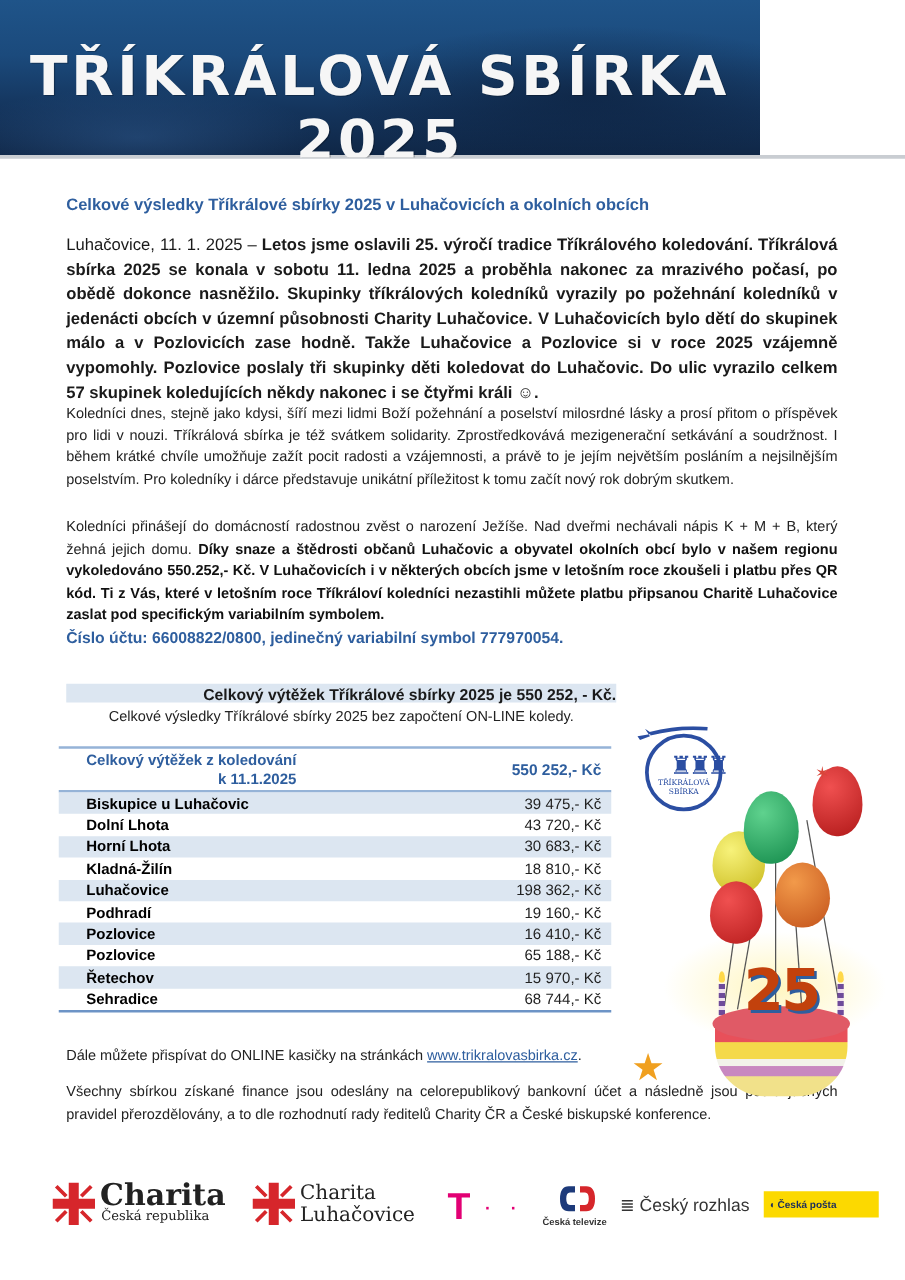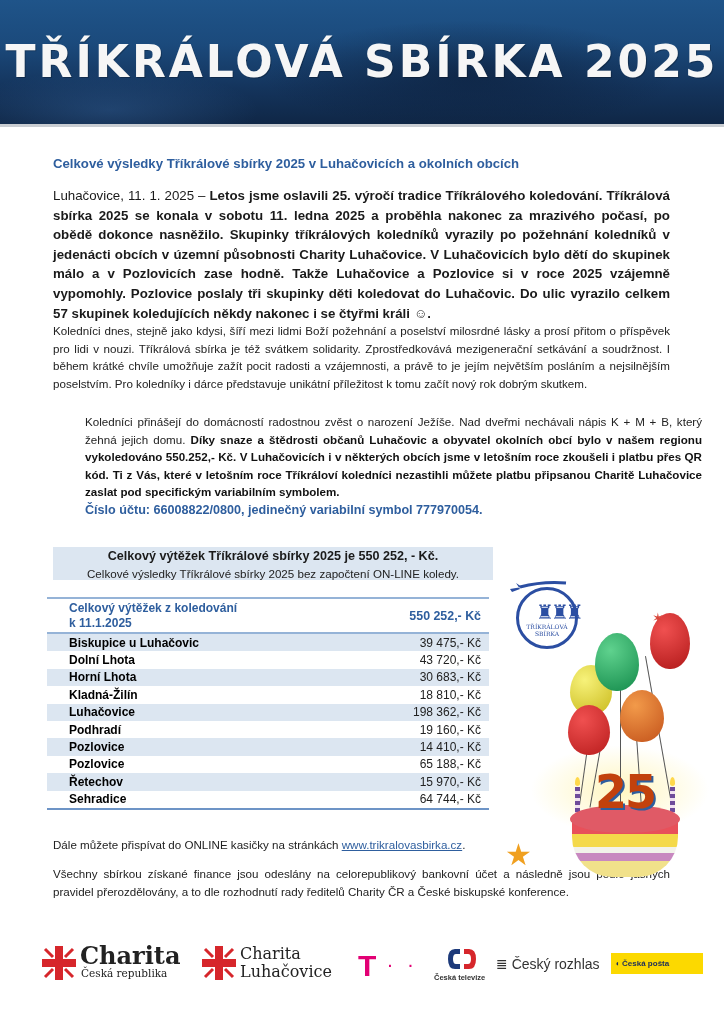--- a/index.html
+++ b/index.html
@@ -1,45 +1,45 @@
 <!DOCTYPE html>
 <html><head>
 <meta charset="utf-8">
 <style>
   html, body { margin: 0; padding: 0; background: #ffffff; }
   body { width: 724px; height: 1024px; position: relative; overflow: hidden;
          font-family: "Liberation Sans", "DejaVu Sans", sans-serif; color: #1a1a1a; }
 
-  .banner { position: absolute; left: 0; top: 0; width: 724px; height: 126px;
+  .banner { position: absolute; left: 0; top: 0; width: 608px; height: 126px;
     background: linear-gradient(180deg, #1f5489 0%, #1b4a7c 35%, #14345c 70%, #0f2645 100%);
     overflow: hidden; }
   .banner::before { content: ""; position: absolute; left: 260px; top: 20px; width: 420px; height: 110px;
     background: radial-gradient(ellipse at center, rgba(10,25,50,0.55) 0%, rgba(10,25,50,0) 70%); }
   .banner::after { content: ""; position: absolute; left: -40px; top: 70px; width: 300px; height: 80px;
     background: radial-gradient(ellipse at center, rgba(60,110,170,0.35) 0%, rgba(60,110,170,0) 70%); }
   .banner-title { position: absolute; left: 0; right: 0; top: 36px; text-align: center;
     font-family: "DejaVu Sans", sans-serif; font-size: 44px; font-weight: bold; letter-spacing: 3px;
     color: #f6f6f6; text-shadow: 1px 1px 0 rgba(0,0,0,0.25); z-index: 2; }
   .banner-shadow { position: absolute; left: 0; top: 124px; width: 724px; height: 3px; background: #c9cdd2; }
 
   .subtitle { position: absolute; left: 53px; top: 156px; font-size: 13.2px; font-weight: bold; color: #2e5e9e; }
 
   .para { position: absolute; left: 53px; width: 617px; text-align: justify; }
   .p1 { top: 186px; font-size: 13.3px; line-height: 19.6px; }
   .p1 b { font-weight: bold; }
   .p2 { top: 322px; font-size: 11.6px; line-height: 17.5px; color: #222; }
-  .p3 { top: 413px; font-size: 11.6px; line-height: 17.5px; color: #222; margin-left: 32px; }
+  .p3 { top: 413px; font-size: 11.6px; line-height: 17.5px; color: #222; }
   .p3 b { font-weight: bold; color: #111; }
   .account { display: block; color: #2e5e9e; font-weight: bold; font-size: 12.6px; margin-top: 1px; text-align: left; }
 
-  .summary-bar { position: absolute; left: 53px; top: 547px; width: 440px; height: 33px; background: #dce6f1;
-    text-align: center; font-size: 12.6px; font-weight: bold; line-height: 19px; }
+  .summary-bar { position: absolute; left: 53px; top: 547px; width: 440px; height: 15px; background: #dce6f1;
+    text-align: right; font-size: 12.6px; font-weight: bold; line-height: 19px; }
   .summary-note { position: absolute; left: 53px; top: 567px; width: 440px; text-align: center; font-size: 11.6px; color: #222; }
 
-  .table { position: absolute; left: 47px; top: 597px; width: 442px; border-top: 2px solid #95b3d7; border-bottom: 2px solid #6d94c6; }
+  .table { position: absolute; left: 47px; top: 597px; width: 442px; border-top: 2px solid #95b3d7; border-bottom: 2px solid #6d94c6; text-align: right; }
   .thead-row { display: flex; justify-content: space-between; align-items: center; height: 33px;
     padding: 0 8px 0 22px; border-bottom: 2px solid #95b3d7; color: #2e5e9e; font-weight: bold; font-size: 12px; }
   .thead-label { line-height: 15px; }
   .thead-value { font-size: 12.4px; }
   .trow { display: flex; justify-content: space-between; align-items: center; height: 17.4px;
     padding: 0 8px 0 22px; font-size: 12px; }
   .trow:nth-child(odd) { background: #dce6f1; }
   .trow .town { font-weight: bold; color: #000000; }
   .trow .amount { color: #222; }
 
@@ -120,33 +120,33 @@
       <div class="trow">
         <span class="town">Luhačovice</span>
         <span class="amount">198 362,- Kč</span>
       </div>
       <div class="trow">
         <span class="town">Podhradí</span>
         <span class="amount">19 160,- Kč</span>
       </div>
       <div class="trow">
         <span class="town">Pozlovice</span>
-        <span class="amount">14 410,- Kč</span>
+        <span class="amount">16 410,- Kč</span>
       </div>
       <div class="trow">
         <span class="town">Pozlovice</span>
         <span class="amount">65 188,- Kč</span>
       </div>
       <div class="trow">
         <span class="town">Řetechov</span>
         <span class="amount">15 970,- Kč</span>
       </div>
       <div class="trow">
         <span class="town">Sehradice</span>
-        <span class="amount">64 744,- Kč</span>
+        <span class="amount">68 744,- Kč</span>
       </div>
     </div>
 </div>
 
 <div class="p4"><span>Dále můžete přispívat do ONLINE kasičky na stránkách </span><a>www.trikralovasbirka.cz</a><span>.</span></div>
 <div class="p5">Všechny sbírkou získané finance jsou odeslány na celorepublikový bankovní účet a následně jsou podle jasných pravidel přerozdělovány, a to dle rozhodnutí rady ředitelů Charity ČR a České biskupské konference.</div>
 
 <div class="illus">
   <div class="tk-logo">
     <span class="kings">♜♜♜</span>

